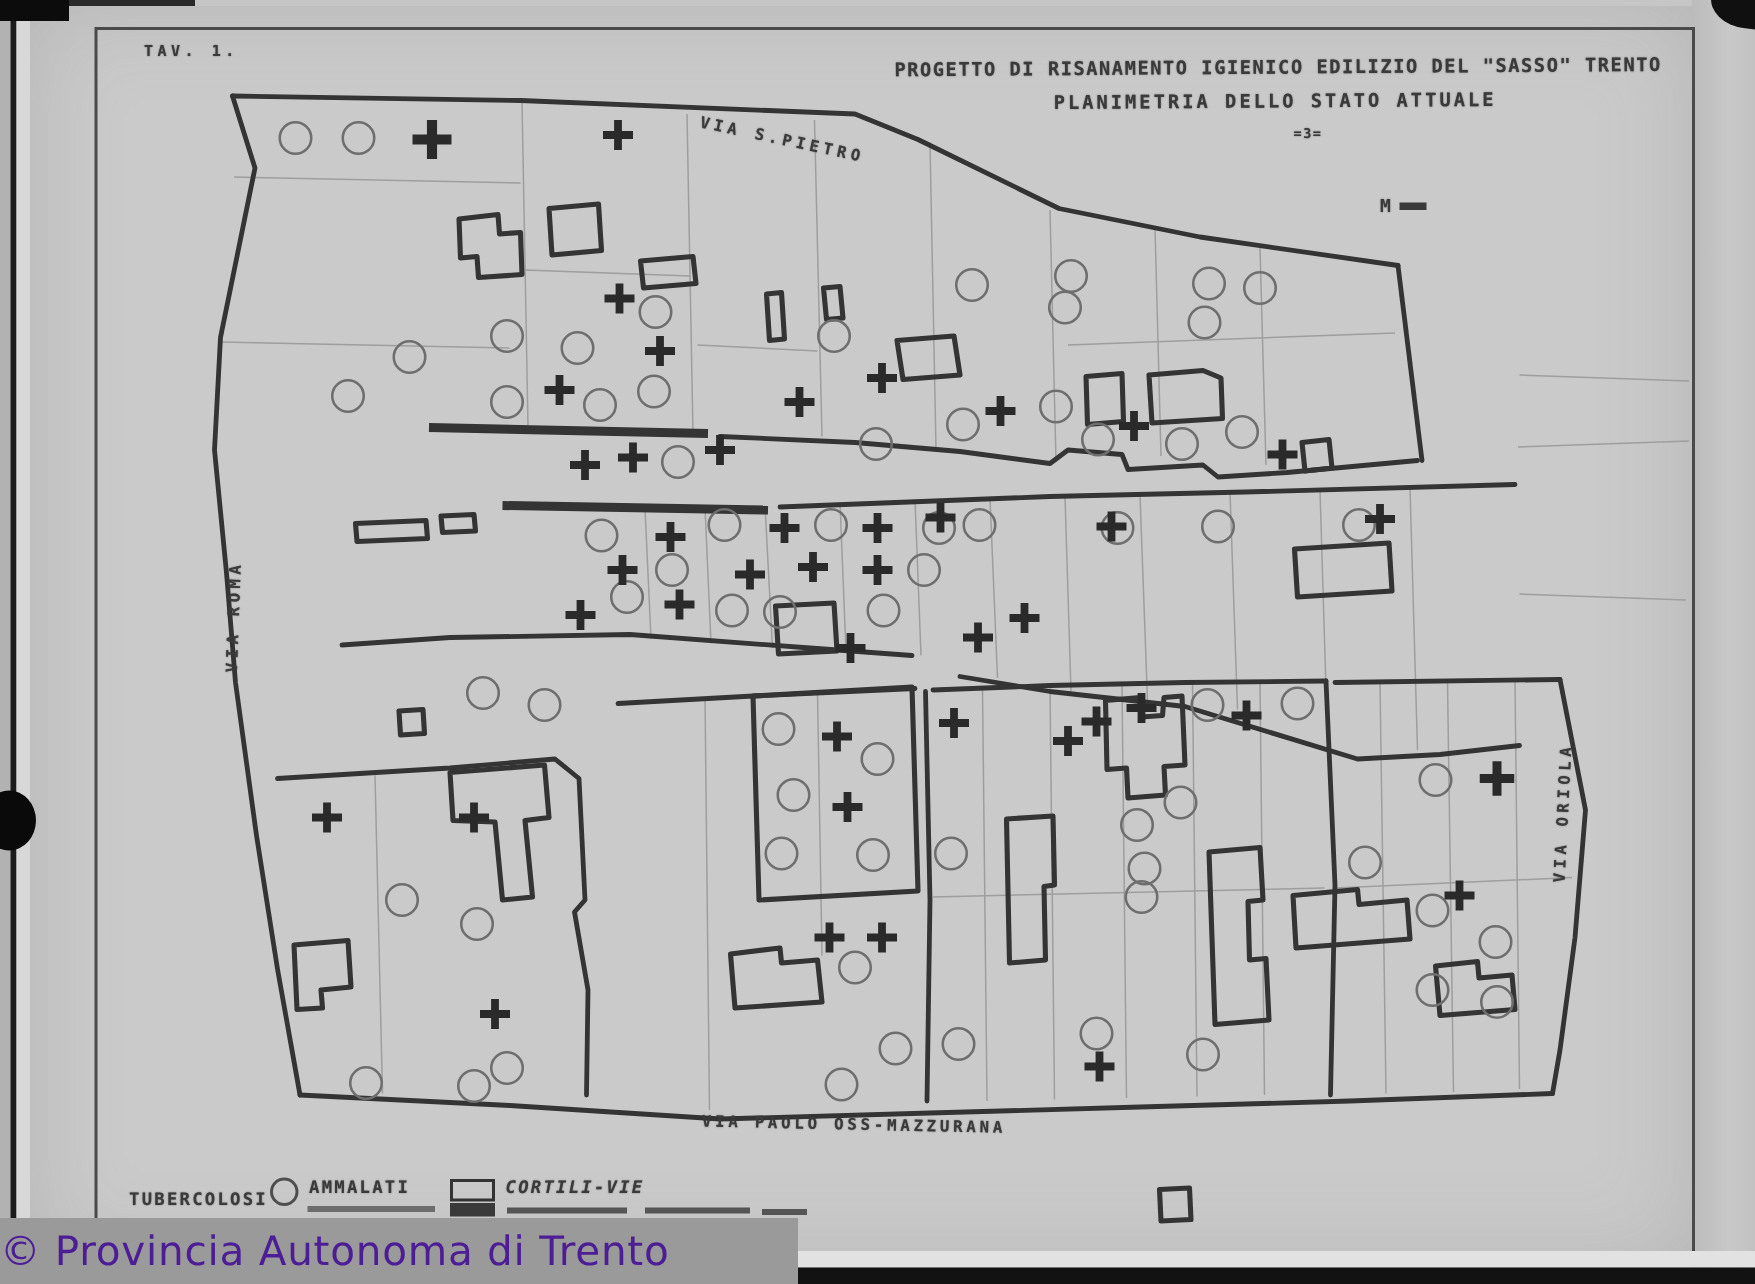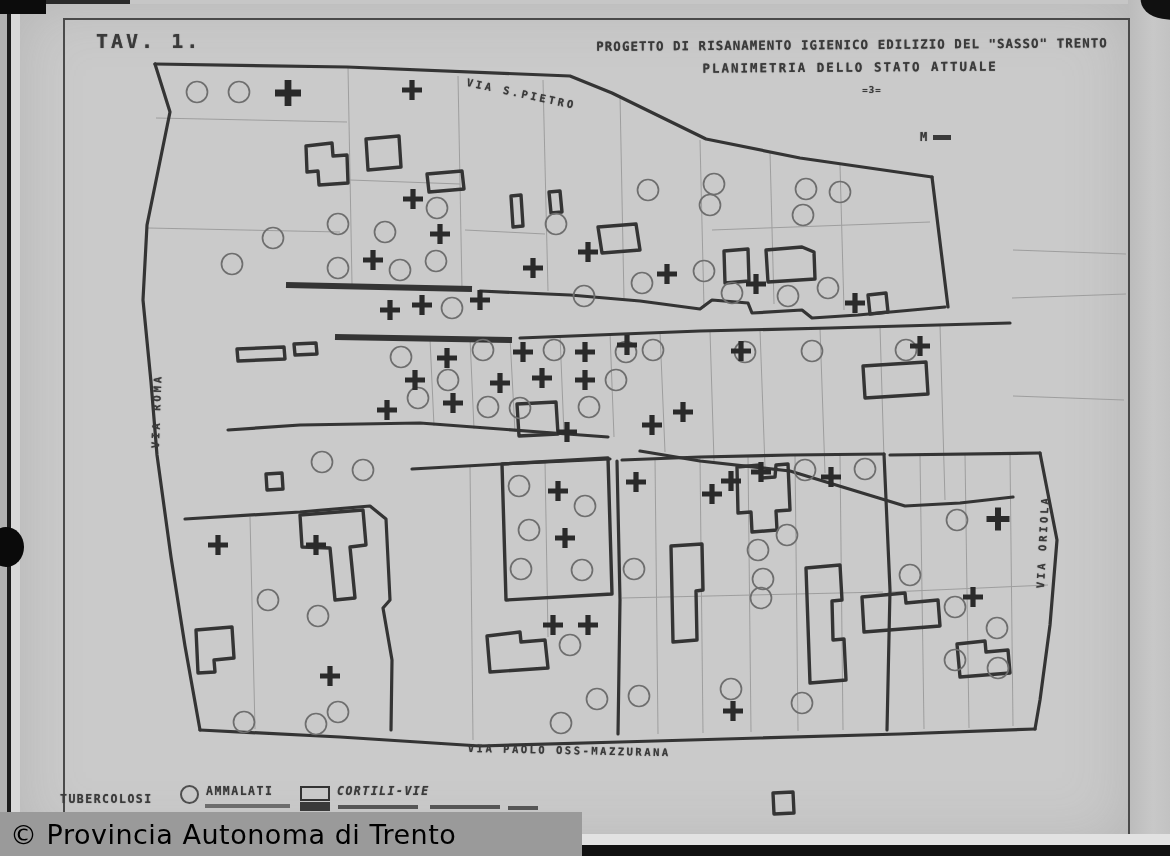--- a/index.html
+++ b/index.html
@@ -18,47 +18,47 @@
   .right-margin{left:1128px;top:0;width:42px;height:856px;
           background:linear-gradient(90deg,#bbbbbb,#c8c8c8 60%,#c2c2c2);}
   .sheet{left:20px;top:4px;width:1108px;height:840px;background:#cacaca;
           box-shadow:inset 0 0 60px rgba(120,120,120,.25);}
   .frame{left:63px;top:18px;width:1063px;height:815px;border:2px solid #4a4a4a;}
   .strip-white-br{left:530px;top:834px;width:640px;height:11px;background:#e2e2e2;}
   .strip-black-br{left:530px;top:845px;width:640px;height:11px;background:#121212;}
   
   .ink{color:#3a3a3a;font-weight:bold;text-shadow:0 0 1px rgba(55,55,55,.75);
        white-space:nowrap;transform-origin:0 0;}
-  .tav{left:96px;top:29px;font-size:20px;letter-spacing:3px;}
+  .tav{left:96px;top:29px;font-size:10px;letter-spacing:3px;}
   .title1{left:578px;top:39px;width:548px;text-align:center;font-size:12.5px;letter-spacing:1px;transform:rotate(-.4deg);}
   .title2{left:660px;top:61px;width:380px;text-align:center;font-size:12.5px;letter-spacing:2px;transform:rotate(-.4deg);}
   .scalenote{left:842px;top:85px;width:60px;text-align:center;font-size:9px;letter-spacing:1px;}
   .north{left:920px;top:130px;font-size:12px;display:flex;align-items:center;gap:6px;}
   .north .bar{display:inline-block;width:18px;height:5px;background:#3a3a3a;}
   .street{font-size:10.5px;letter-spacing:3px;}
   .street-spietro{left:468px;top:76px;transform:rotate(12deg);}
   .street-roma{left:149px;top:448px;transform:rotate(-88deg);}
   .street-oriola{left:1034px;top:588px;transform:rotate(-87deg);}
   .street-ossmazzurana{left:468px;top:742px;transform:rotate(1.2deg);letter-spacing:2.5px;}
   
   .leg{font-size:11.5px;letter-spacing:1.5px;}
-  .leg-tb{left:60px;top:792px;}
+  .leg-tb{left:86px;top:792px;}
   .leg-am{left:206px;top:784px;}
   .leg-cv{left:337px;top:784px;font-style:italic;}
   .leg-circle{left:180px;top:785px;width:15px;height:15px;border:2px solid #4e4e4e;border-radius:50%;}
   .leg-rect{left:300px;top:786px;width:26px;height:11px;border:2.5px solid #333;}
   .frag{background:#555;}
   .frag1{left:300px;top:802px;width:30px;height:9px;background:#3a3a3a;}
   .frag2{left:338px;top:805px;width:80px;height:4px;}
   .frag3{left:430px;top:805px;width:70px;height:4px;}
   .frag4{left:508px;top:806px;width:30px;height:4px;}
   .frag5{left:205px;top:804px;width:85px;height:4px;background:#6d6d6d;}
   
-  .wm{left:0;top:812px;width:582px;height:44px;background:#9a9a9a;color:#000000;
-      display:flex;align-items:center;padding-left:10px;box-sizing:border-box;
+  .wm{left:0;top:812px;width:532px;height:44px;background:#9a9a9a;color:#4c1d95;
+      display:flex;align-items:center;box-sizing:border-box;
       font-family:"DejaVu Sans",sans-serif;font-size:27px;letter-spacing:.5px;}
   svg.map{left:0;top:0;width:1170px;height:856px;}
 </style>
 </head>
 <body>
 
 <div class="stage">
 
   <div class="abs sheet"></div>
   <div class="abs right-margin"></div>

